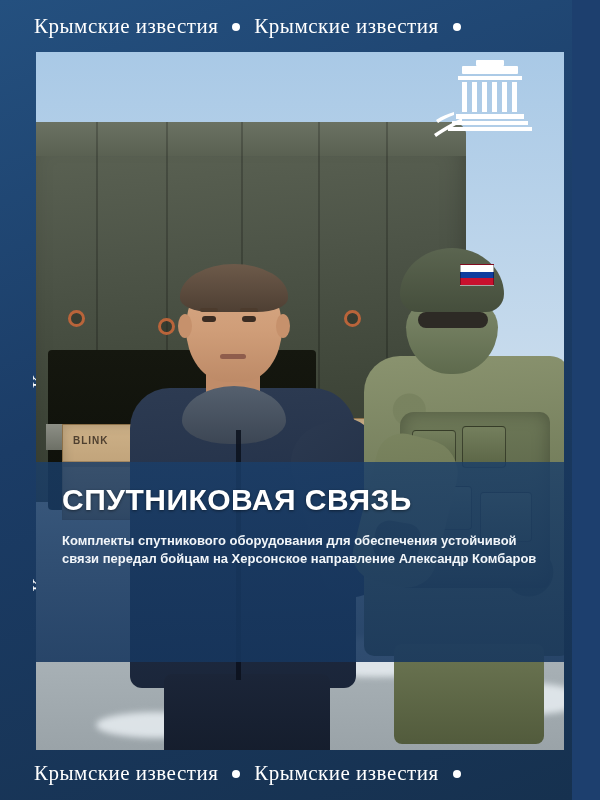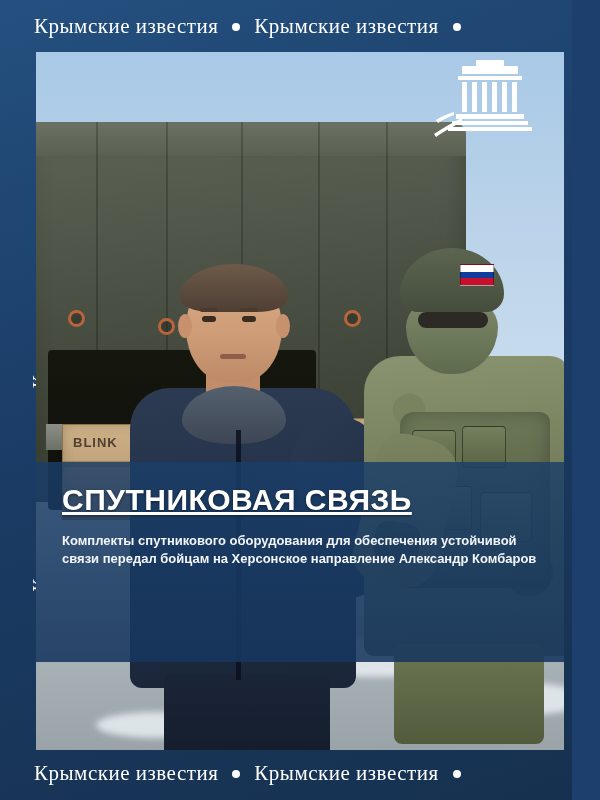--- a/index.html
+++ b/index.html
@@ -123,21 +123,21 @@
   
   .box {
     position: absolute;
     background: linear-gradient(180deg, #cdb188 0%, #bd9f76 55%, #a98a61 100%);
     border: 1px solid #8d7149;
     box-shadow: inset 0 0 12px rgba(0,0,0,.18);
   }
   .box .blink {
     position: absolute;
     top: 10px; left: 10px;
-    font-size: 13px; letter-spacing: 1px;
+    font-size: 10px; letter-spacing: 1px;
     color: #4f4030; font-weight: bold;
     font-family: "Liberation Sans", sans-serif;
   }
   .box-tape {
     position: absolute; left: 0; right: 0; top: 38%;
     height: 6px; background: rgba(120,96,64,.45);
   }
 
   
   .man { position: absolute; left: 92px; top: 218px; width: 230px; height: 480px; }
@@ -294,21 +294,20 @@
     padding: 22px 26px 0 26px;
   }
   .caption-title {
     color: #ffffff;
     font-size: 30px;
     font-weight: bold;
     letter-spacing: 0.5px;
     line-height: 1.05;
     margin-bottom: 16px;
     text-shadow: 0 1px 3px rgba(0,0,0,.45);
-    text-decoration: underline;
   }
   .caption-body {
     color: #f2f6fa;
     font-size: 13px;
     line-height: 1.45;
     font-weight: bold;
     max-width: 480px;
   }
 
   

